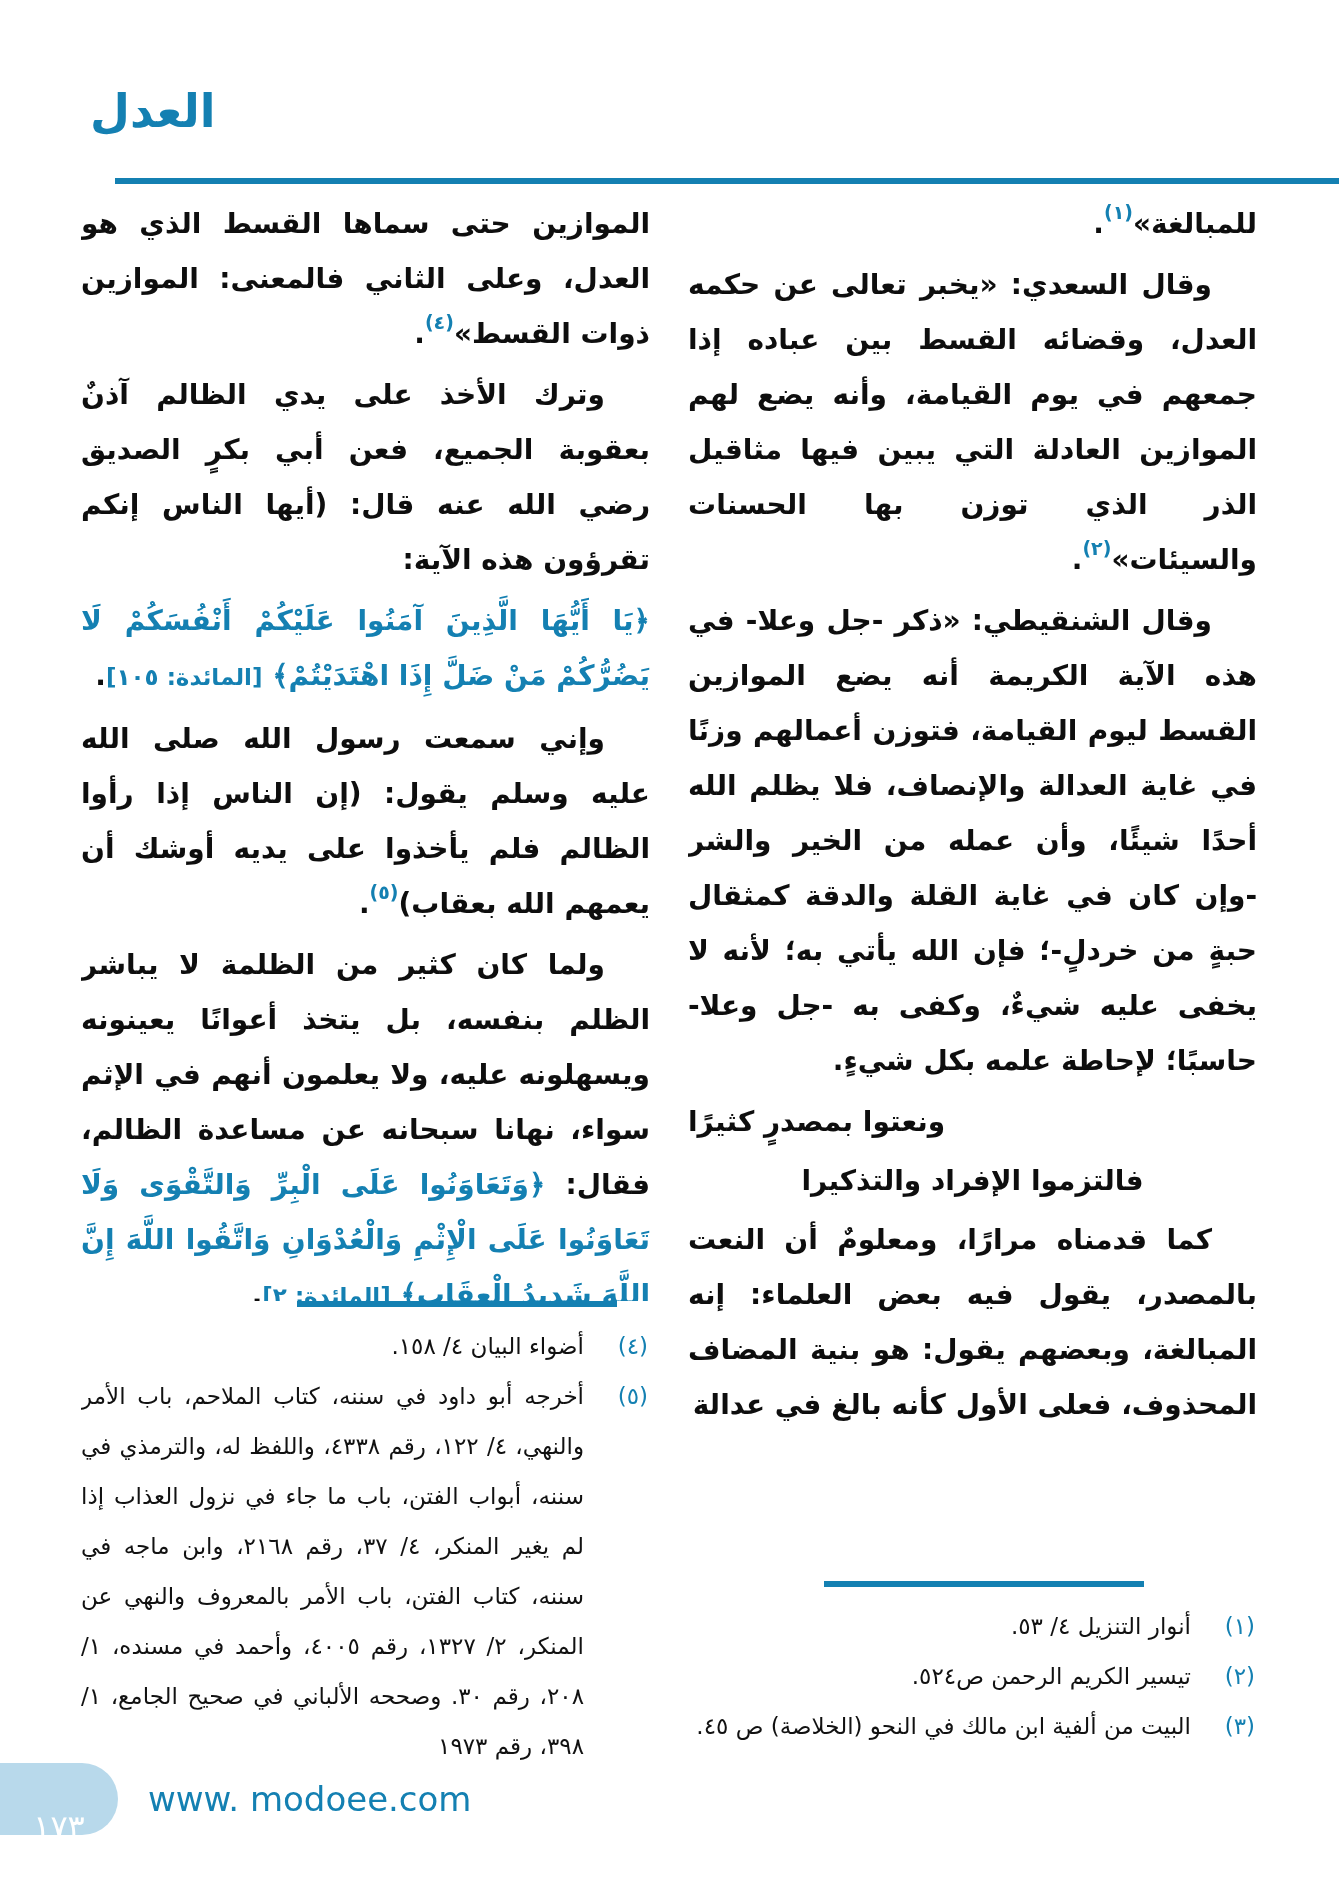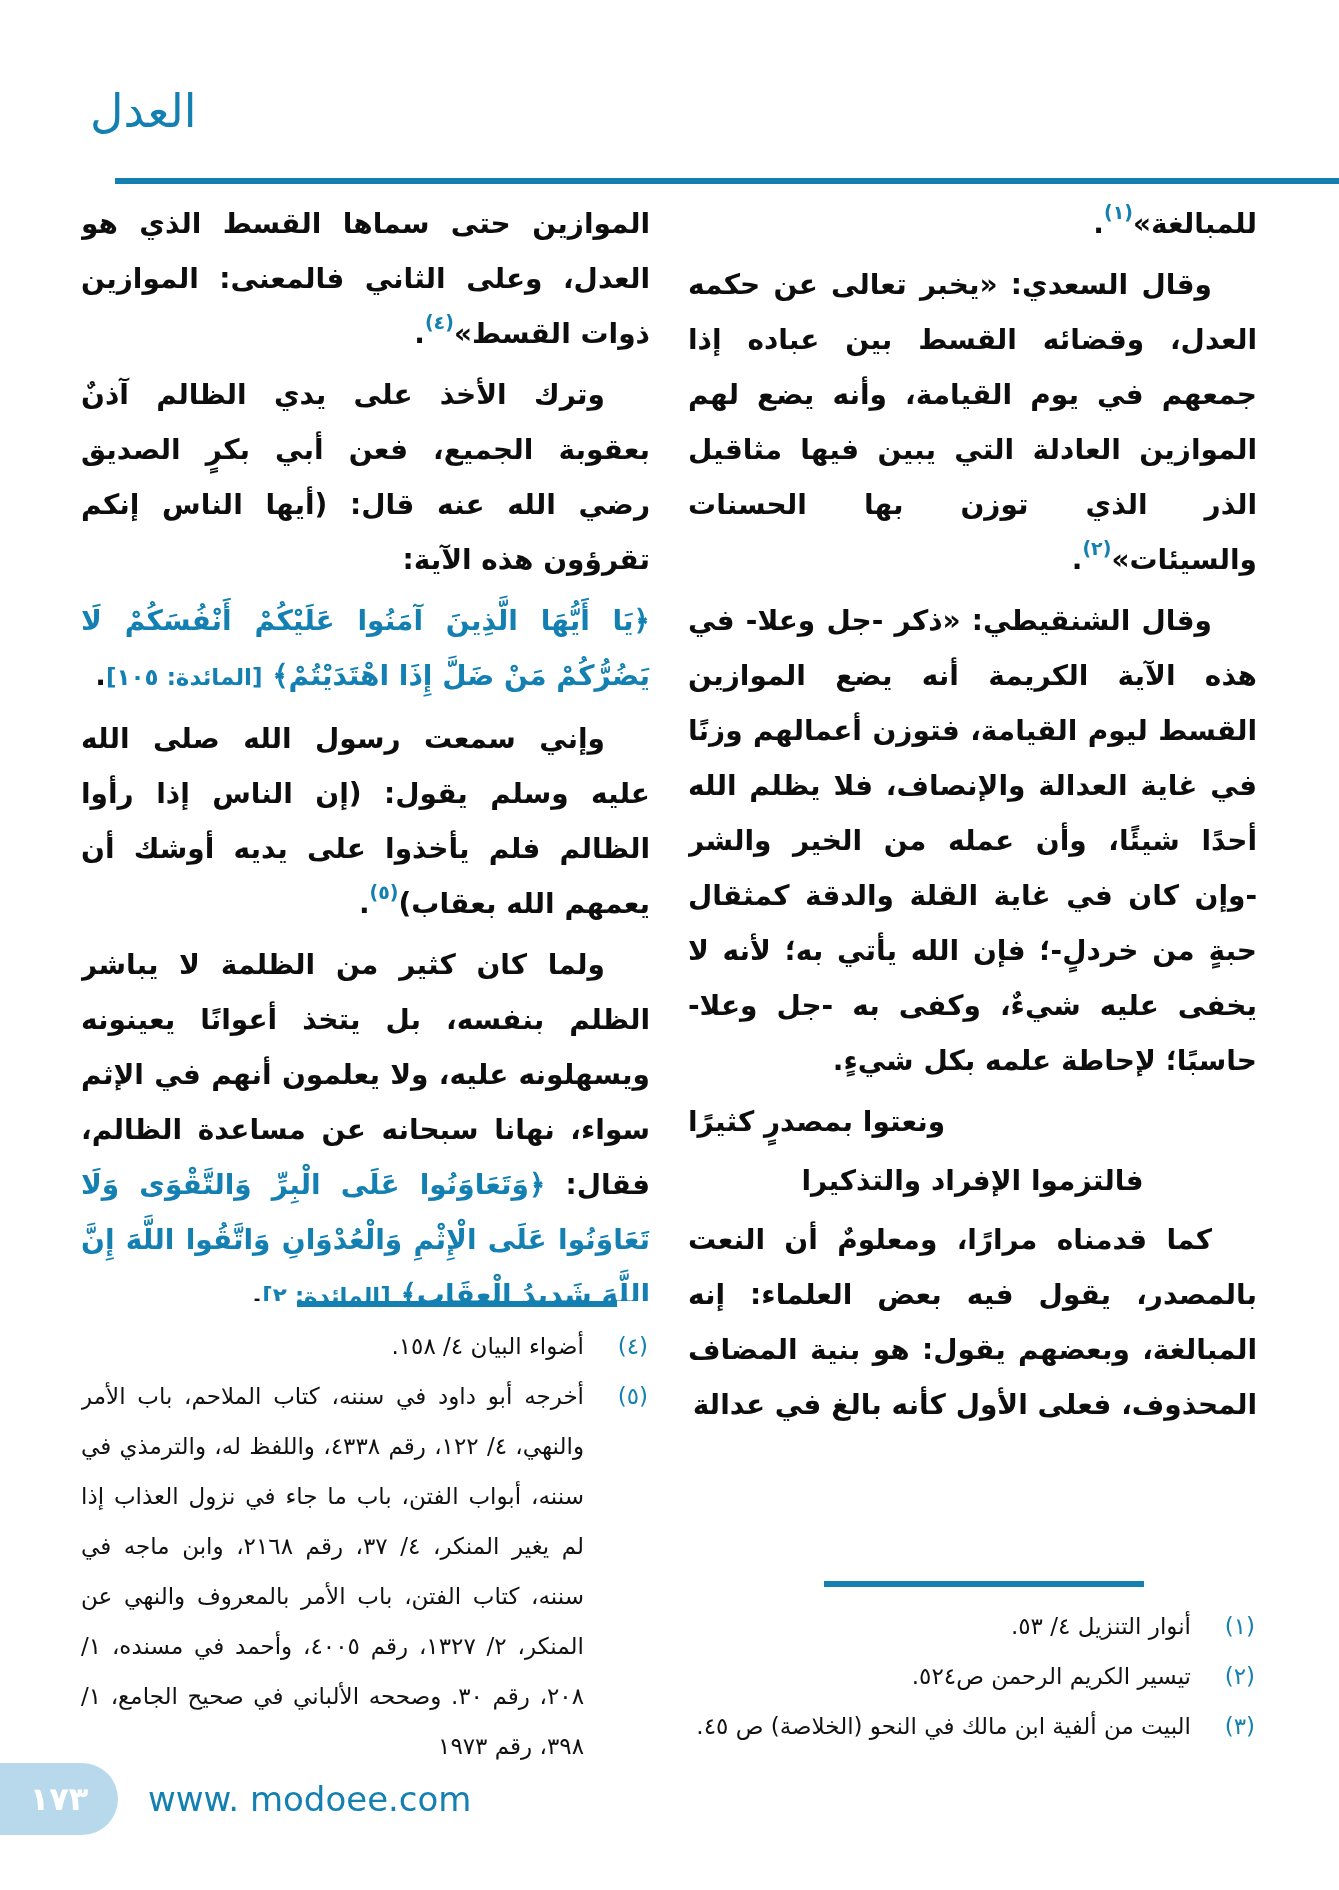--- a/index.html
+++ b/index.html
@@ -8,21 +8,21 @@
     --badge:#b8d9eb;
     --ink:#0e0e0e;
   }
   html,body{margin:0;padding:0;background:#ffffff;}
   .page{
     position:relative;width:1339px;height:1890px;background:#fff;
     font-family:"DejaVu Sans",sans-serif;direction:rtl;overflow:hidden;
   }
   .header-title{
     position:absolute;left:90px;top:84px;font-size:46px;color:var(--accent);
-    font-weight:normal;
+    font-weight:bold;
     text-align:right;
   }
   .header-rule{
     position:absolute;left:115px;right:0;top:178px;height:6px;background:var(--accent);
   }
   .columns{
     position:absolute;top:196px;right:82px;width:1176px;display:flex;gap:38px;
   }
   .col{
     position:relative;width:569px;height:1620px;overflow:hidden;
@@ -51,21 +51,22 @@
   .col-right .fn-sep{margin-right:113px;}
   .col-left  .fn-sep{margin-right:33px;}
   .footnote{position:relative;padding-right:66px;}
   .fn-num{position:absolute;right:2px;top:0;color:var(--accent);}
   .page-badge{
     position:absolute;left:0;top:1763px;width:118px;height:72px;
     background:var(--badge);border-radius:0 36px 36px 0;
   }
   .badge-num{
     display:block;color:#ffffff;font-size:32px;text-align:center;line-height:72px;
-    font-weight:bold;
+    font-weight:normal;
+    margin-top:28px;
   }
   .website{
     position:absolute;left:148px;top:1779px;font-size:34px;font-weight:normal;
     color:var(--accent);direction:ltr;
   }
 </style>
 </head>
 <body>
 
 <div class="page">

